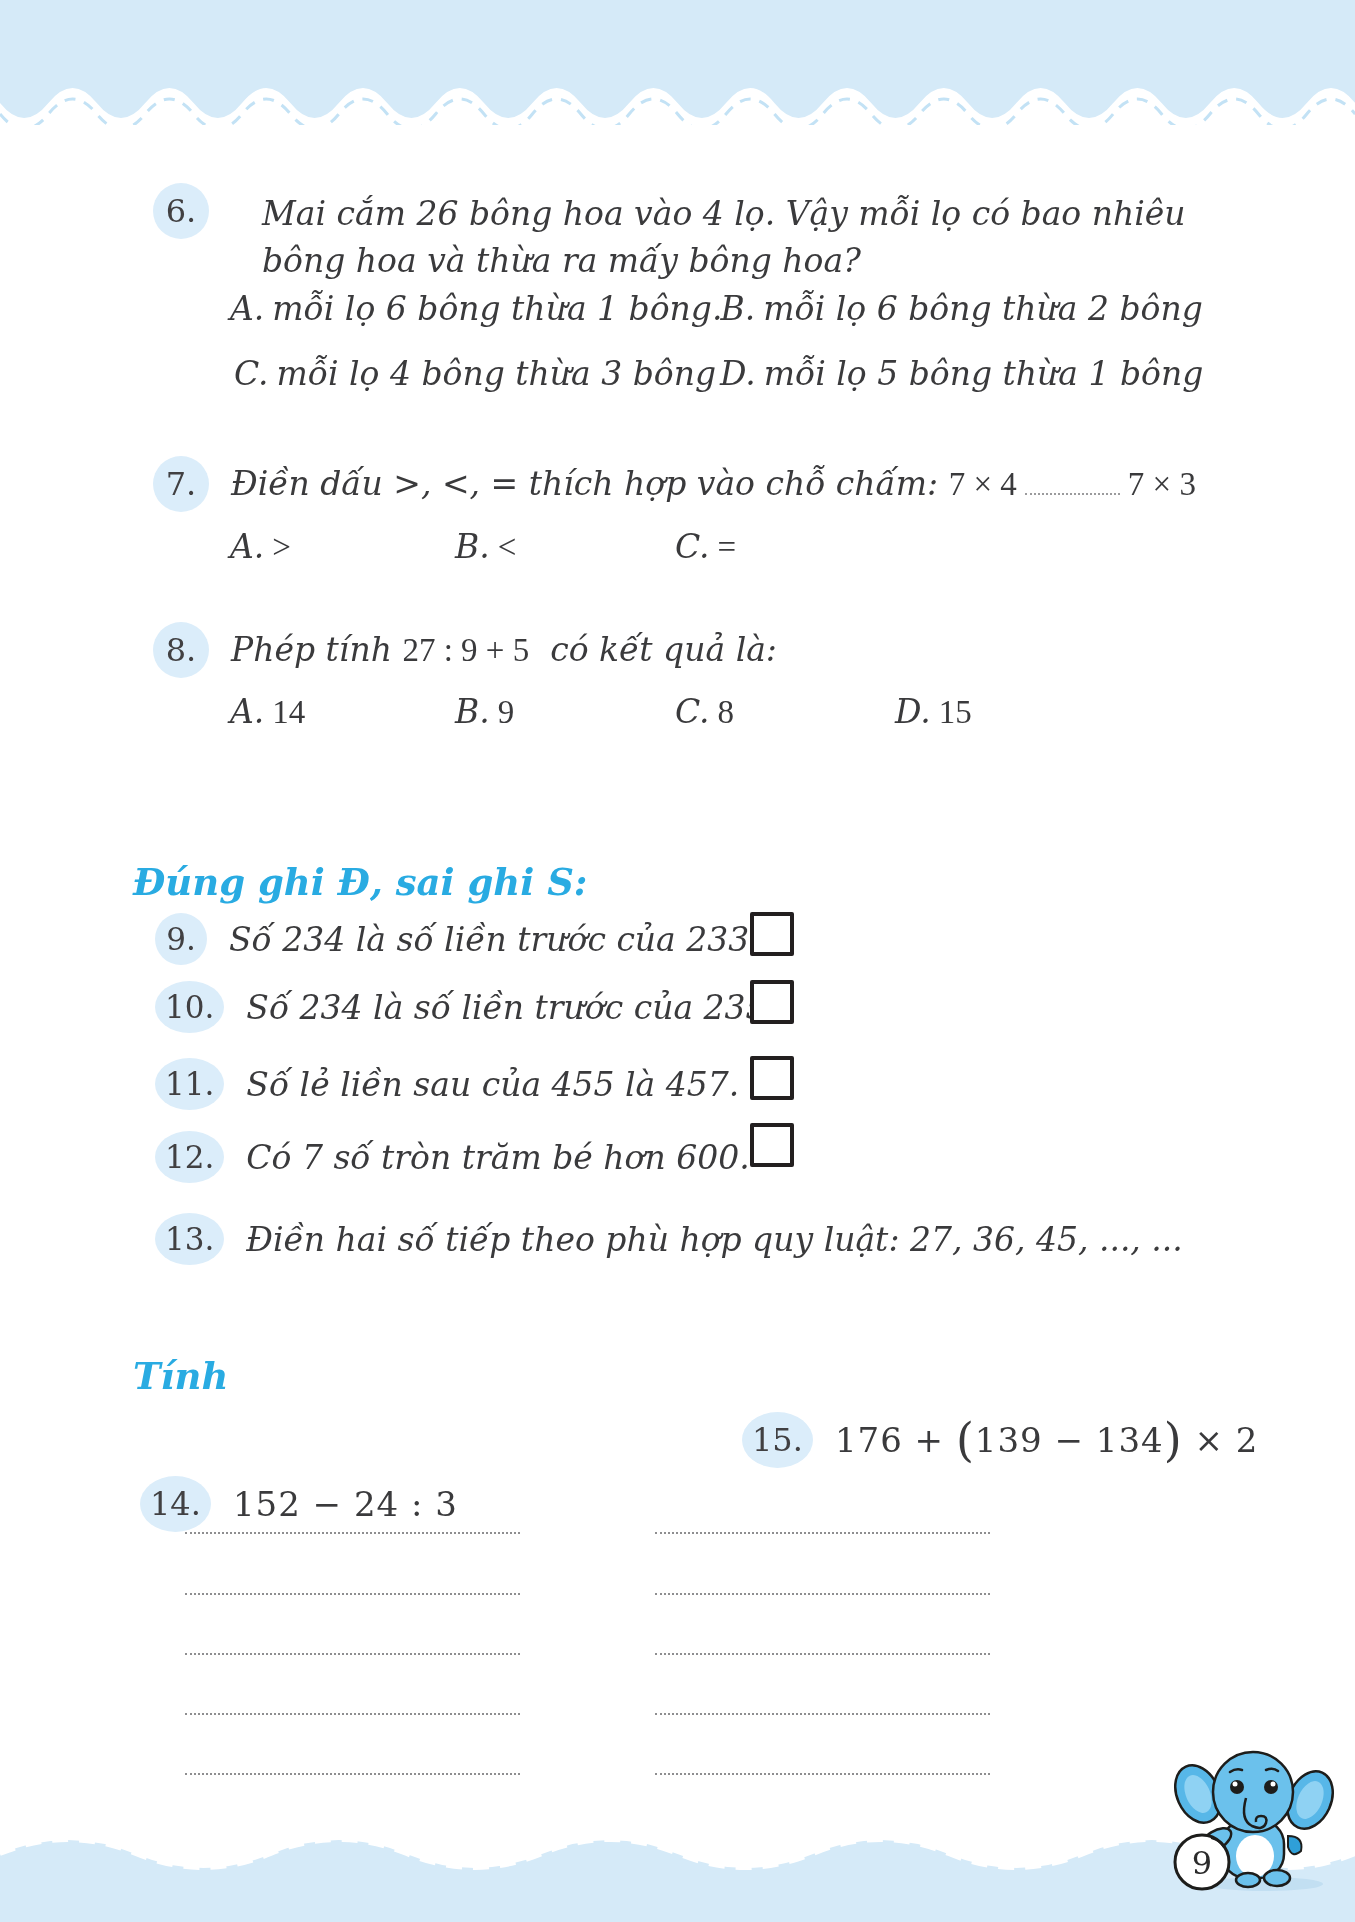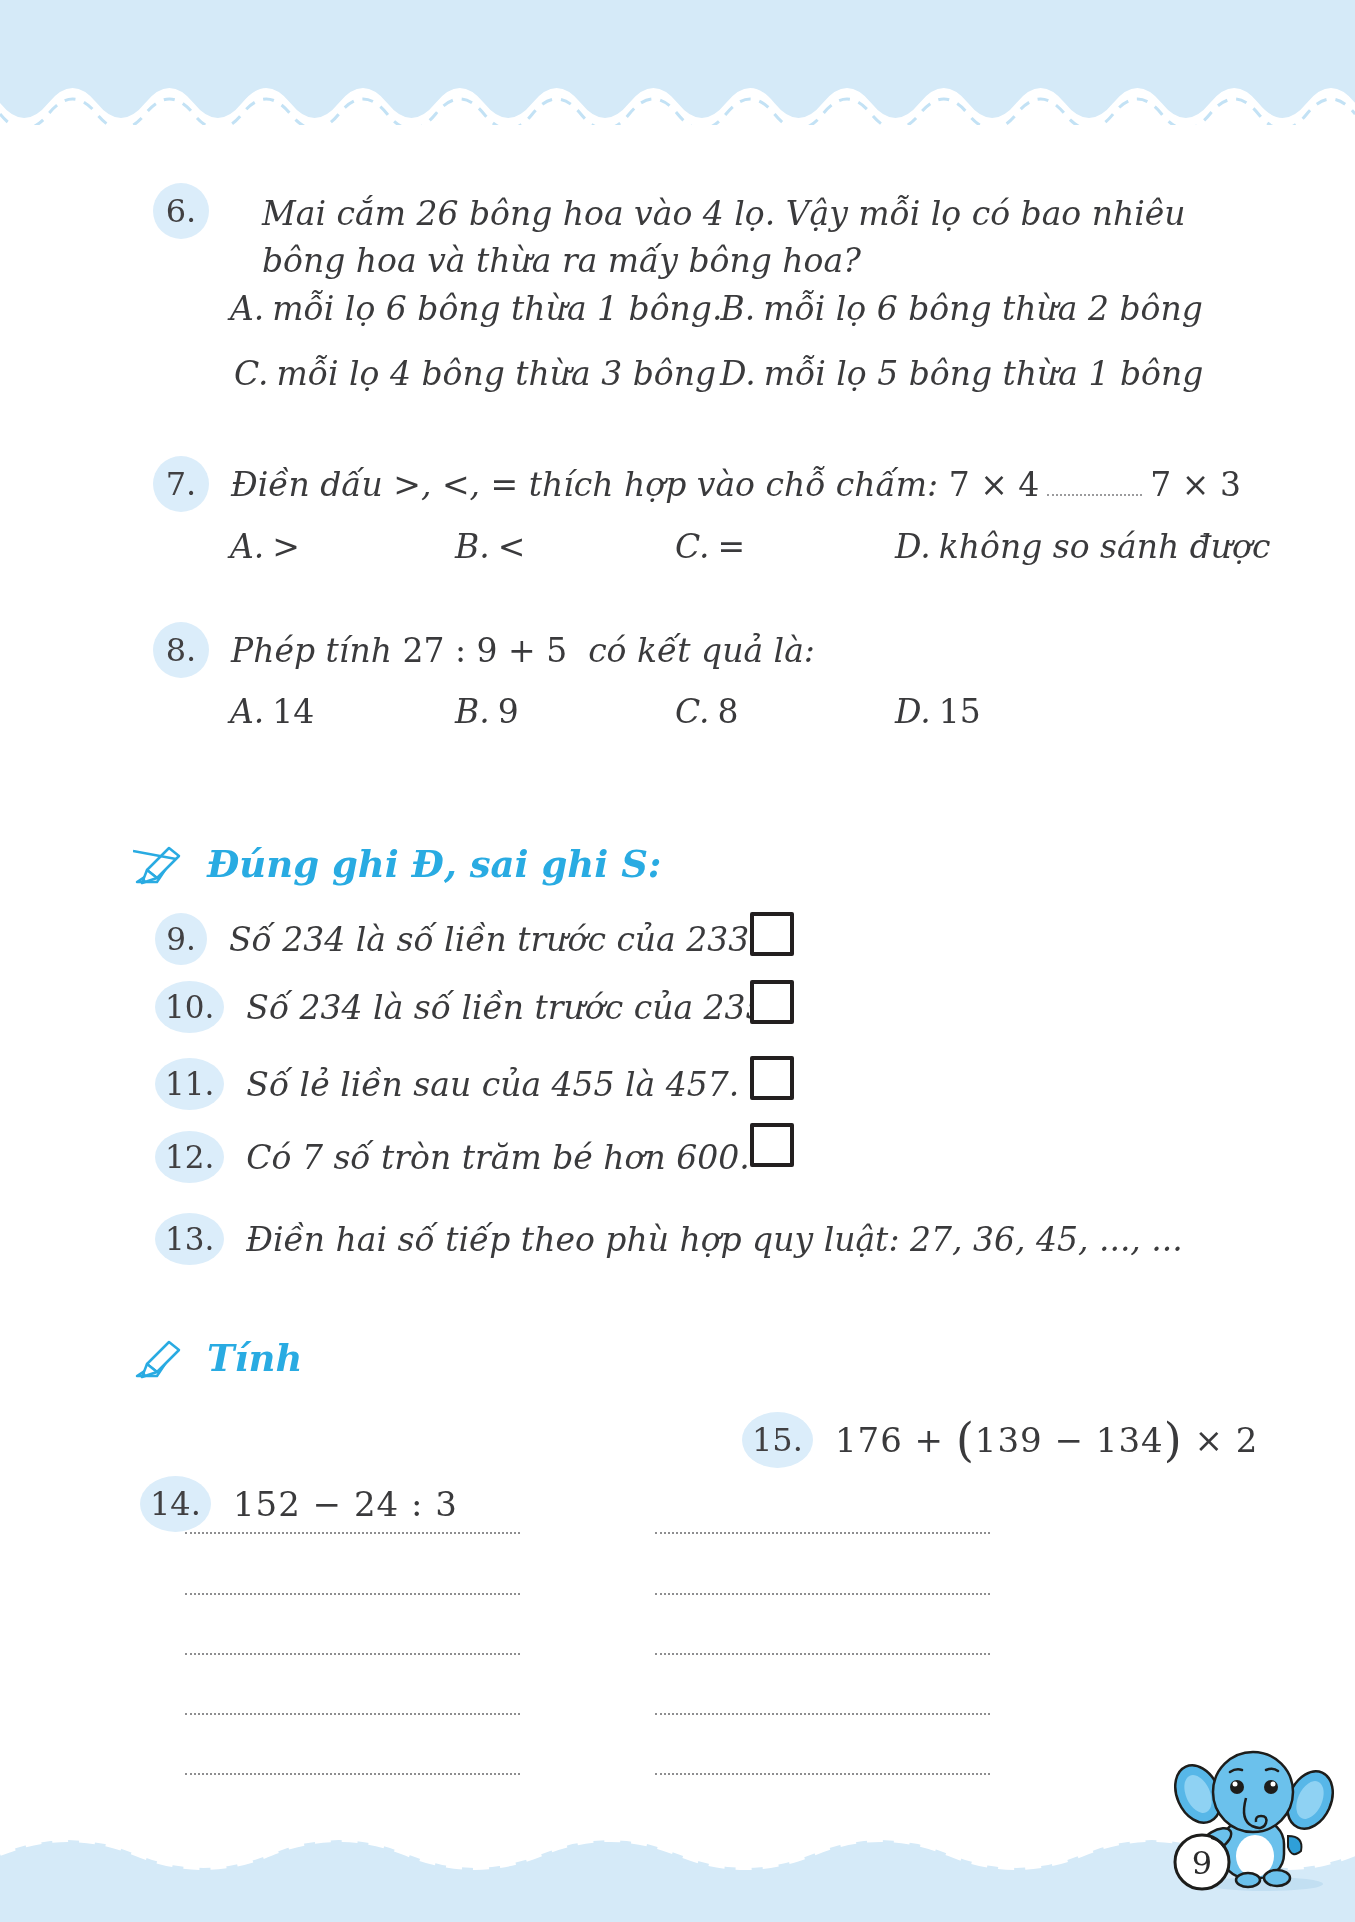--- a/index.html
+++ b/index.html
@@ -22,21 +22,21 @@
     display:inline-flex;align-items:center;justify-content:center;
     min-width:56px;height:56px;padding:0 10px;box-sizing:border-box;
     border-radius:50%;
     background:#DBEDFA;
     font-size:32px;font-style:normal;color:#414042;
     flex:0 0 auto;
   }
   .qnum.small{min-width:52px;height:52px;font-size:31px;}
   .qrow{position:absolute;display:flex;align-items:center;gap:22px;height:56px;}
   .qtext{font-style:italic;font-size:33px;line-height:1.0;white-space:nowrap;}
-  .math{font-style:normal;}
+  .math{font-style:normal;font-family:Liberation Serif, serif;}
   .block-text{
     position:absolute;font-style:italic;font-size:33px;line-height:47px;width:1010px;
   }
   .opts2{
     position:absolute;left:230px;display:grid;
     grid-template-columns:490px auto;row-gap:22px;
     font-style:italic;font-size:33px;line-height:43px;white-space:nowrap;
   }
   .opts4{
     position:absolute;left:230px;display:grid;
@@ -45,21 +45,21 @@
   }
   .opt-label{margin-right:8px;}
 
   .dotted-blank{
     display:inline-block;width:95px;height:26px;margin:0 8px;
     border-bottom:2.5px dotted #9B9B9D;vertical-align:baseline;
   }
 
   
   .section-head{
-    position:absolute;left:133px;display:flex;align-items:center;gap:22px;height:52px;
+    position:absolute;left:133px;display:flex;align-items:center;gap:22px;height:52px;flex-direction:column;
   }
   .section-title{
     font-size:37px;font-weight:bold;font-style:italic;color:#29ABE2;white-space:nowrap;
   }
 
   
   .checkbox{
     position:absolute;left:595px;top:0px;
     width:44px;height:44px;box-sizing:border-box;
     border:4px solid #231F20;background:#fff;border-radius:2px;
@@ -115,21 +115,20 @@
     <div class="qnum">7.</div>
     <div class="qtext">
       <span>Điền dấu &gt;, &lt;, = thích hợp vào chỗ chấm:</span>
       <span class="math">7 × 4</span><span class="dotted-blank"></span><span class="math">7 × 3</span>
     </div>
   </div>
   <div class="opts4" style="top:525px;">
     <div><span class="opt-label">A.</span><span class="math">&gt;</span></div>
     <div><span class="opt-label">B.</span><span class="math">&lt;</span></div>
     <div><span class="opt-label">C.</span><span class="math">=</span></div>
-    <div><span class="opt-label">D.</span><span>không so sánh được</span></div>
   </div>
 
   <div class="qrow" style="left:153px;top:622px;">
     <div class="qnum">8.</div>
     <div class="qtext">
       <span>Phép tính</span>
       <span class="math">27 : 9 + 5</span>&nbsp;
       <span>có kết quả là:</span>
     </div>
   </div>

